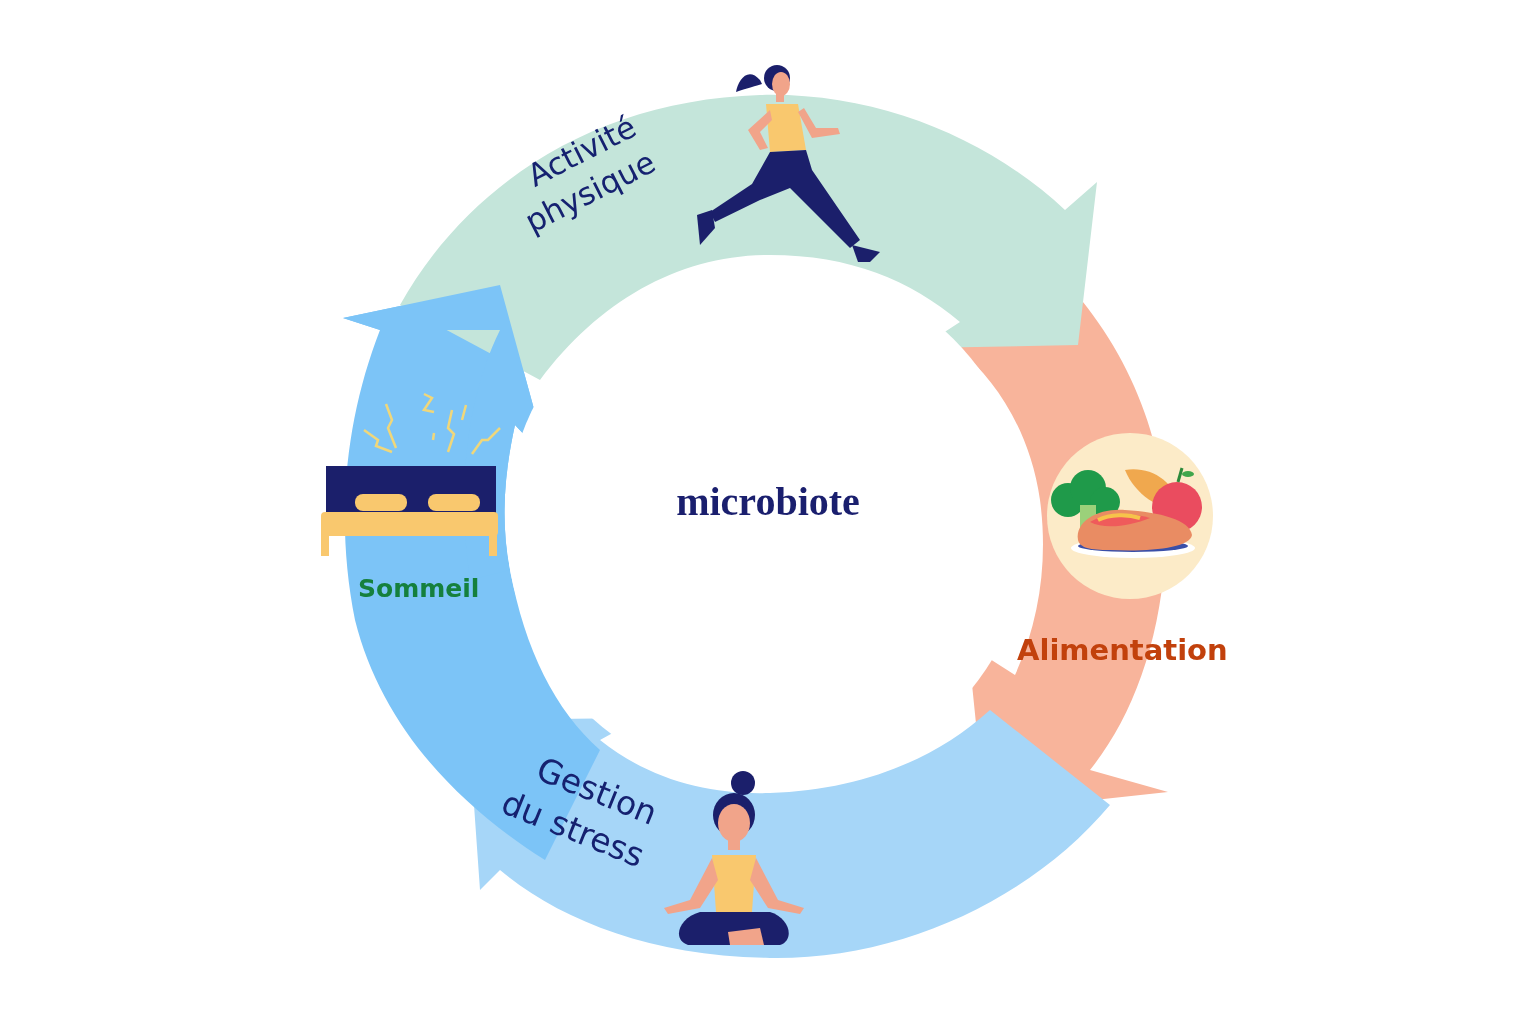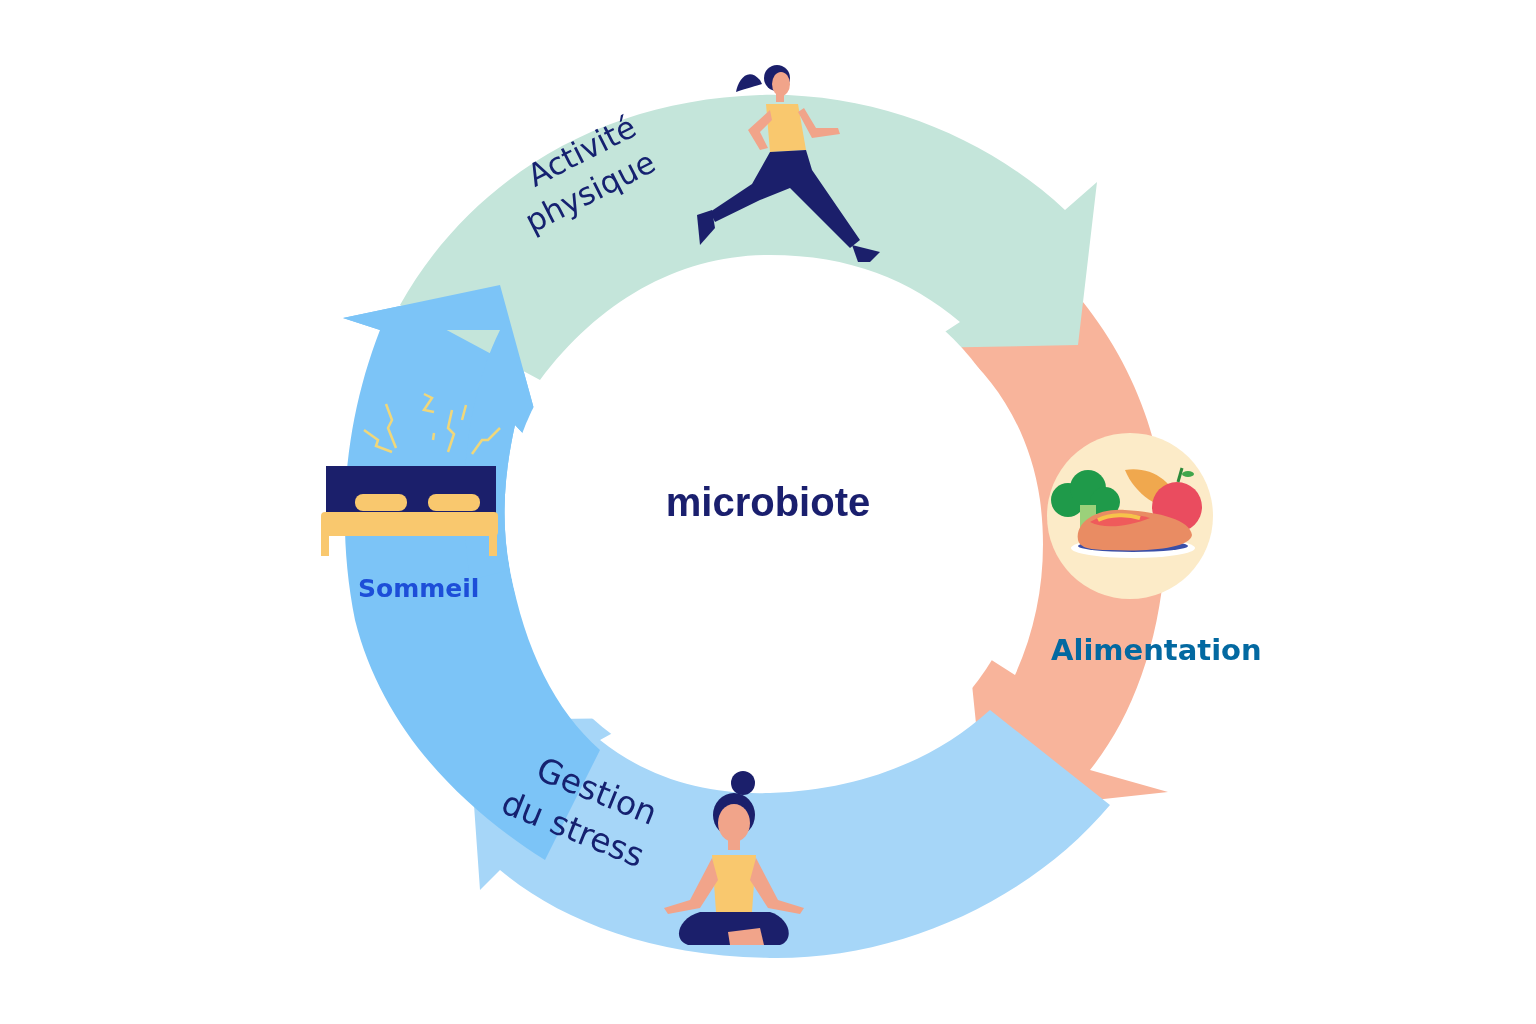--- a/index.html
+++ b/index.html
@@ -2,26 +2,26 @@
 <html><head>
 <meta charset="utf-8">
 <style>
   html, body { margin: 0; padding: 0; background: #ffffff; }
   body { width: 1536px; height: 1024px; position: relative; overflow: hidden;
          font-family: "DejaVu Sans", "Liberation Sans", sans-serif; }
   #stage { position: absolute; left: 0; top: 0; width: 1536px; height: 1024px; }
   .label { position: absolute; font-weight: bold; color: #14206b; white-space: nowrap; line-height: 1; }
   .center-title { position: absolute; left: 568px; top: 476px; width: 400px; text-align: center;
                   font-size: 40px; font-weight: bold; color: #1a1f6e; line-height: 52px;
-                  font-family: Liberation Sans, sans-serif; }
+                  font-family: Liberation Serif, serif; }
   .lbl-activity { left: 500px; top: 170px; font-size: 31px; font-weight: normal;
                   transform: rotate(-27deg); transform-origin: left top; line-height: 40px;
                   text-align: center; color: #152170; }
-  .lbl-sleep { left: 358px; top: 576px; font-size: 25px; color: #1d4ed8; }
-  .lbl-food { left: 1051px; top: 636px; font-size: 29px; color: #0369a1; font-weight: bold; }
+  .lbl-sleep { left: 358px; top: 576px; font-size: 25px; color: #15803d; }
+  .lbl-food { left: 1017px; top: 636px; font-size: 29px; color: #c2410c; font-weight: bold; }
   .lbl-stress { left: 528px; top: 740px; font-size: 33px; font-weight: normal;
                 transform: rotate(22deg); transform-origin: left top; line-height: 44px;
                 text-align: left; color: #152170; }
 </style>
 </head>
 <body>
 
 <div id="stage">
 <svg width="1536" height="1024" viewBox="0 0 1536 1024" xmlns="http://www.w3.org/2000/svg">
 

